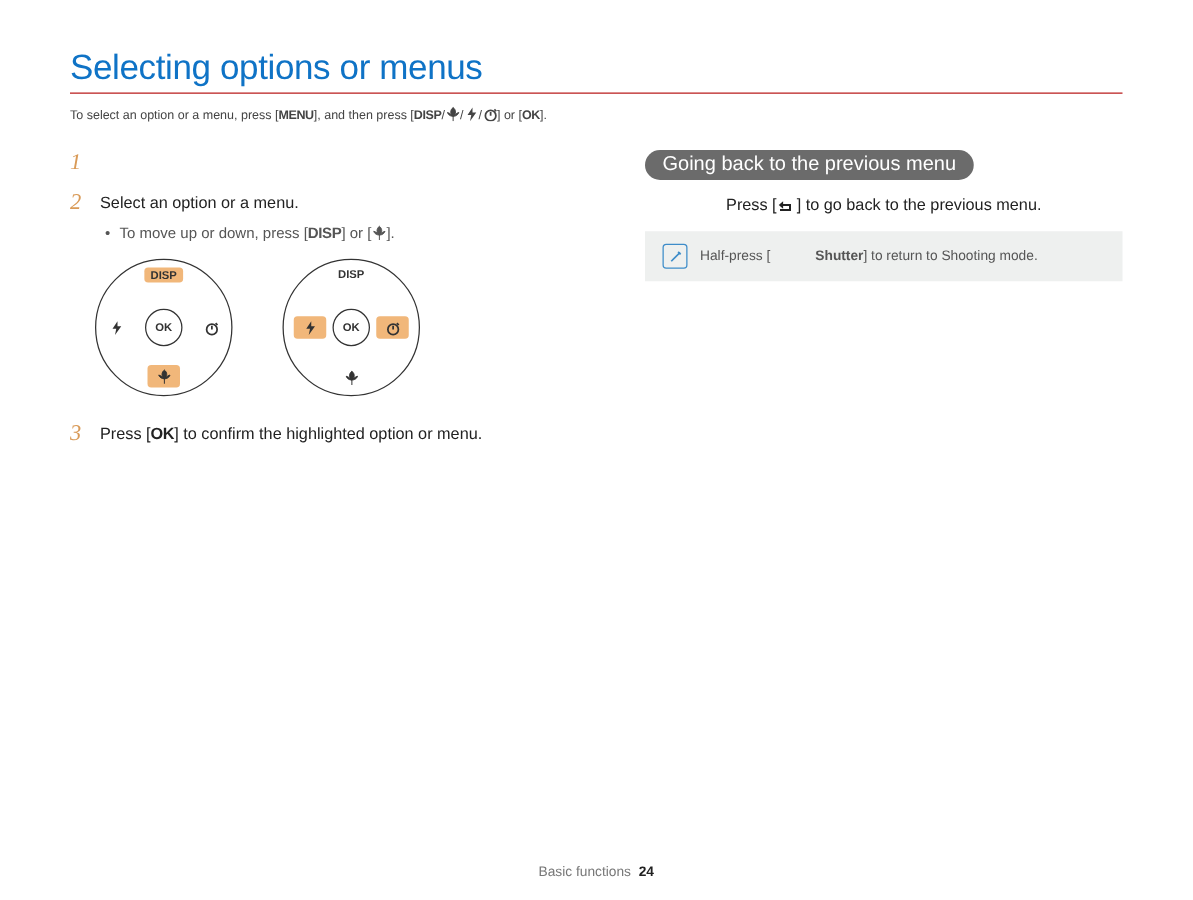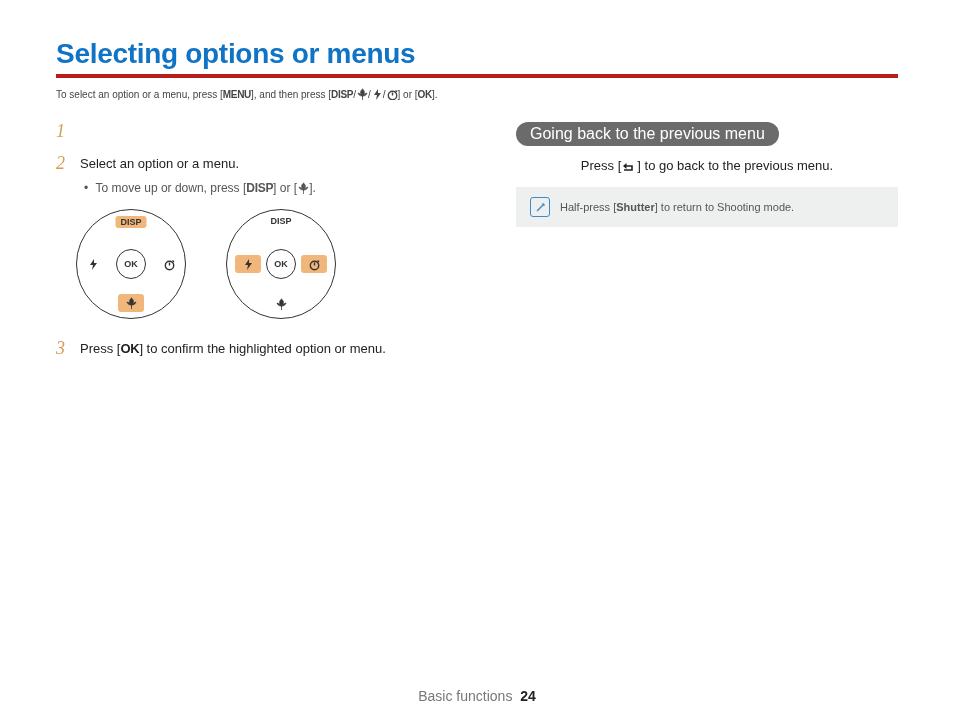--- a/index.html
+++ b/index.html
@@ -7,25 +7,25 @@
     padding: 38px 56px 0 56px;
     font-family: Arial, Helvetica, sans-serif;
     color: #333;
     width: 954px;
     height: 720px;
     box-sizing: border-box;
     position: relative;
   }
   h1 {
     font-size: 28px;
-    font-weight: 700;
+    font-weight: 400;
     color: #0f73c6;
     margin: 0 0 4px 0;
     letter-spacing: -0.3px;
-    border-bottom: 4px solid #b91c1c;
+    border-bottom: 1px solid #b91c1c;
     padding-bottom: 4px;
   }
   .intro {
     font-size: 10px;
     color: #444;
     margin: 10px 0 22px 0;
   }
   .cols {
     display: flex;
     gap: 30px;
@@ -139,25 +139,25 @@
   .dial .left { left: 8px; top: 50%; transform: translateY(-50%); }
   .dial .right { right: 8px; top: 50%; transform: translateY(-50%); }
   .iconbox { width:16px; height:16px; display:inline-flex; align-items:center; justify-content:center; }
   svg.ico { width:13px; height:13px; }
   svg.ico-inline { width:12px; height:12px; vertical-align:-2px; display:inline-block; }
   .footer {
     position: absolute;
     bottom: 16px;
     left: 0; right: 0;
     text-align: center;
-    font-size: 14px;
+    font-size: 11px;
     color: #777;
   }
   .footer .pg { color: #222; font-weight: 600; }
-  .bold { font-weight: 800; }
+  .bold { font-weight: 800; padding-left: 36px; }
 </style>
 </head>
 <body>
 
 <svg width="0" height="0" style="position:absolute">
   <defs>
     <g id="ic-macro">
         <path d="M6.5 1 C4 3 4 6 6.5 8 C9 6 9 3 6.5 1 Z M2 5 C3 8 6 8 6.5 8 C7 8 10 8 11 5 C8 6 8 7 6.5 8 C5 7 5 6 2 5 Z M6.5 8 L6.5 12" fill="currentColor" stroke="currentColor" stroke-width="0.8"></path>
       </g>
     <g id="ic-flash">

